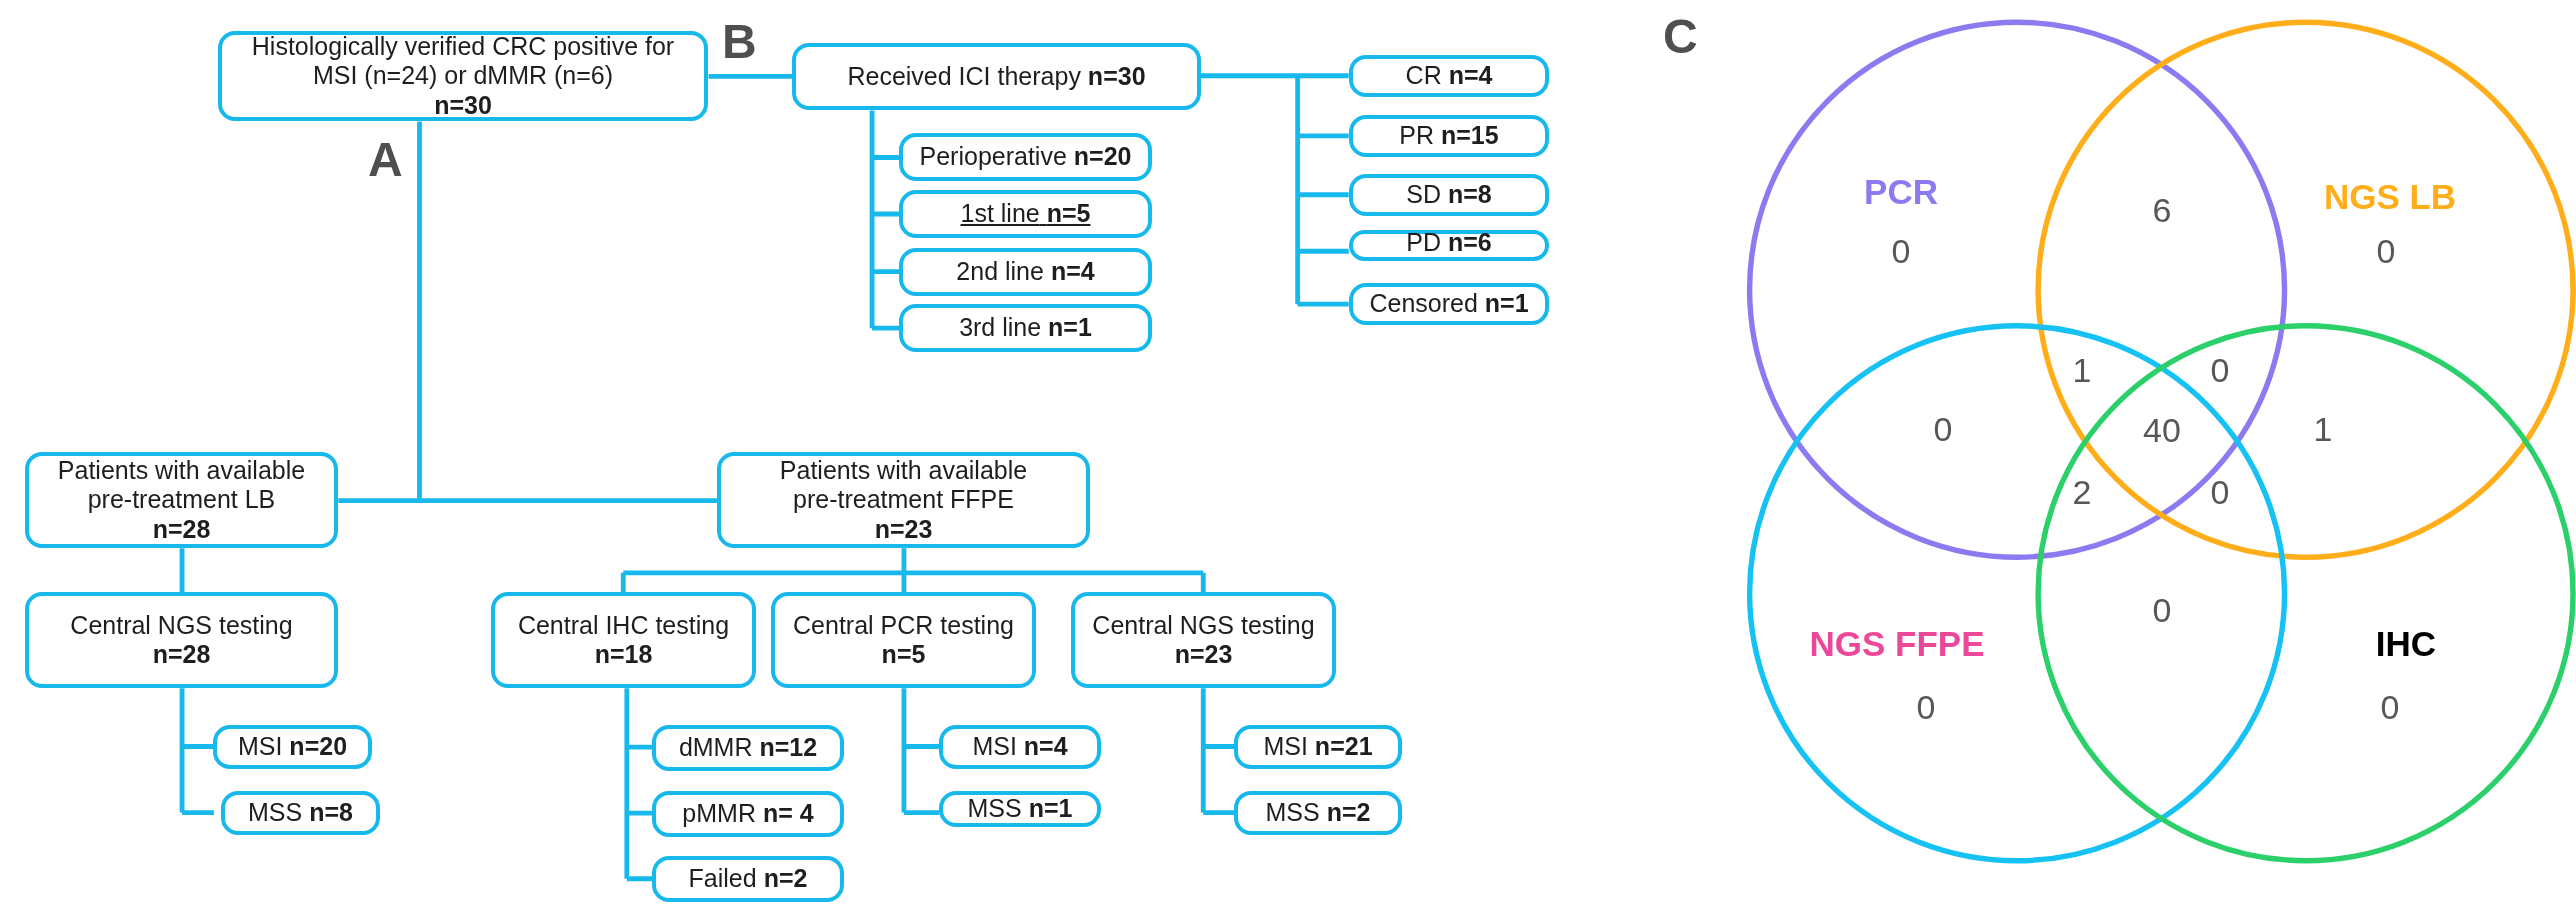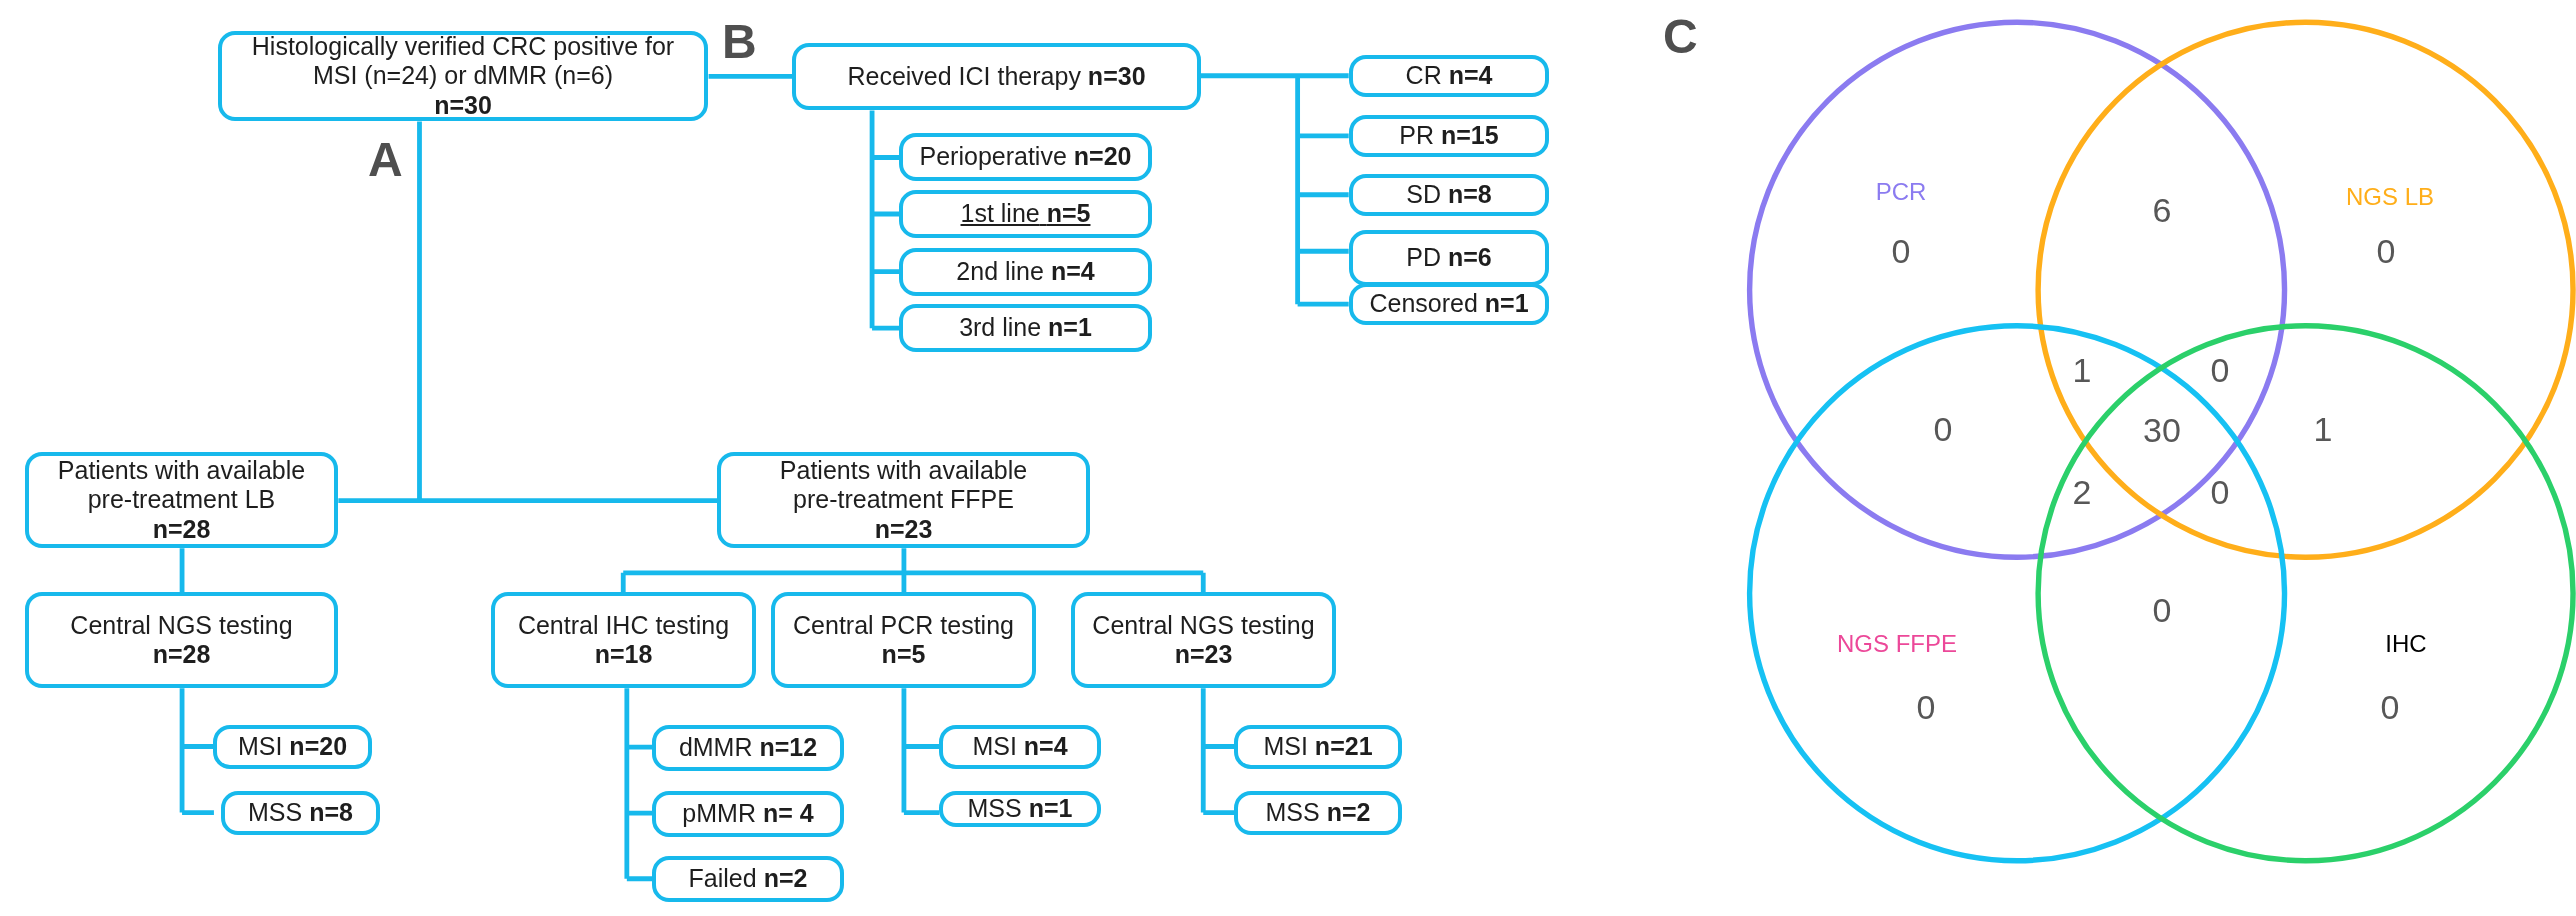--- a/index.html
+++ b/index.html
@@ -6,21 +6,21 @@
   .page{position:relative;width:2576px;height:916px;background:#ffffff;
         font-family:"Liberation Sans",sans-serif;overflow:hidden;}
   svg.wires{position:absolute;left:0;top:0;width:2576px;height:916px;}
   .wire{stroke:#17b9ec;stroke-width:8;fill:none;stroke-linejoin:round;stroke-linecap:butt;}
   .vcircle{fill:none;stroke-width:9;}
   .box{position:absolute;box-sizing:border-box;border:4.8px solid #17b9ec;border-radius:17px;
        background:#ffffff;display:flex;flex-direction:column;align-items:center;justify-content:center;
        font-size:25px;line-height:1.18;color:#1e1e1e;text-align:center;}
   .box b{font-weight:700;}
   .panel-letter{position:absolute;font-size:48px;font-weight:700;color:#4f4f4f;line-height:1;}
-  .vlabel{position:absolute;transform:translate(-50%,-50%);font-size:24px;font-weight:400;white-space:nowrap;}
+  .vlabel{position:absolute;transform:translate(-50%,-50%);font-size:35px;font-weight:700;white-space:nowrap;}
   .vnum{position:absolute;transform:translate(-50%,-50%);font-size:34px;color:#575757;white-space:nowrap;}
   .c-pcr{color:#8b7bf0;} .c-lb{color:#ffae1a;} .c-ffpe{color:#ec4899;} .c-ihc{color:#000000;margin-left:16px;}
 </style>
 </head>
 <body>
 
 <div class="page">
 
   <svg class="wires" viewBox="0 0 4284 1524">
     <path class="wire" d="M1178 127 H1317"></path>
@@ -68,21 +68,21 @@
 
   <div class="box" style="left:1349px;top:55px;width:200px;height:42px;">
     <div><span>CR</span> <b>n=4</b></div>
   </div>
   <div class="box" style="left:1349px;top:115px;width:200px;height:42px;">
     <div><span>PR</span> <b>n=15</b></div>
   </div>
   <div class="box" style="left:1349px;top:174px;width:200px;height:42px;">
     <div><span>SD</span> <b>n=8</b></div>
   </div>
-  <div class="box" style="left:1349px;top:230px;width:200px;height:56px;">
+  <div class="box" style="left:1349px;top:230px;width:200px;height:31px;justify-content:flex-end;">
     <div><span>PD</span> <b>n=6</b></div>
   </div>
   <div class="box" style="left:1349px;top:283px;width:200px;height:42px;text-align:right;">
     <div><span>Censored</span> <b>n=1</b></div>
   </div>
 
   <div class="box" style="left:25px;top:452px;width:313px;height:96px;">
     <div>Patients with available</div>
     <div>pre-treatment LB</div>
     <b>n=28</b>
@@ -145,21 +145,21 @@
   <div class="vlabel c-lb" style="left:2390px;top:197px;">NGS LB</div>
   <div class="vlabel c-ffpe" style="left:1897px;top:644px;">NGS FFPE</div>
   <div class="vlabel c-ihc" style="left:2390px;top:644px;">IHC</div>
 
   <div class="vnum" style="left:1901px;top:251px;">0</div>
   <div class="vnum" style="left:2386px;top:251px;">0</div>
   <div class="vnum" style="left:2162px;top:210px;">6</div>
   <div class="vnum" style="left:2082px;top:370px;">1</div>
   <div class="vnum" style="left:2220px;top:370px;">0</div>
   <div class="vnum" style="left:1943px;top:429px;">0</div>
-  <div class="vnum" style="left:2162px;top:430px;">30</div>
+  <div class="vnum" style="left:2162px;top:430px;">40</div>
   <div class="vnum" style="left:2323px;top:429px;">1</div>
   <div class="vnum" style="left:2082px;top:492px;">2</div>
   <div class="vnum" style="left:2220px;top:492px;">0</div>
   <div class="vnum" style="left:2162px;top:610px;">0</div>
   <div class="vnum" style="left:1926px;top:707px;">0</div>
   <div class="vnum" style="left:2390px;top:707px;">0</div>
 
 </div>
 
 

